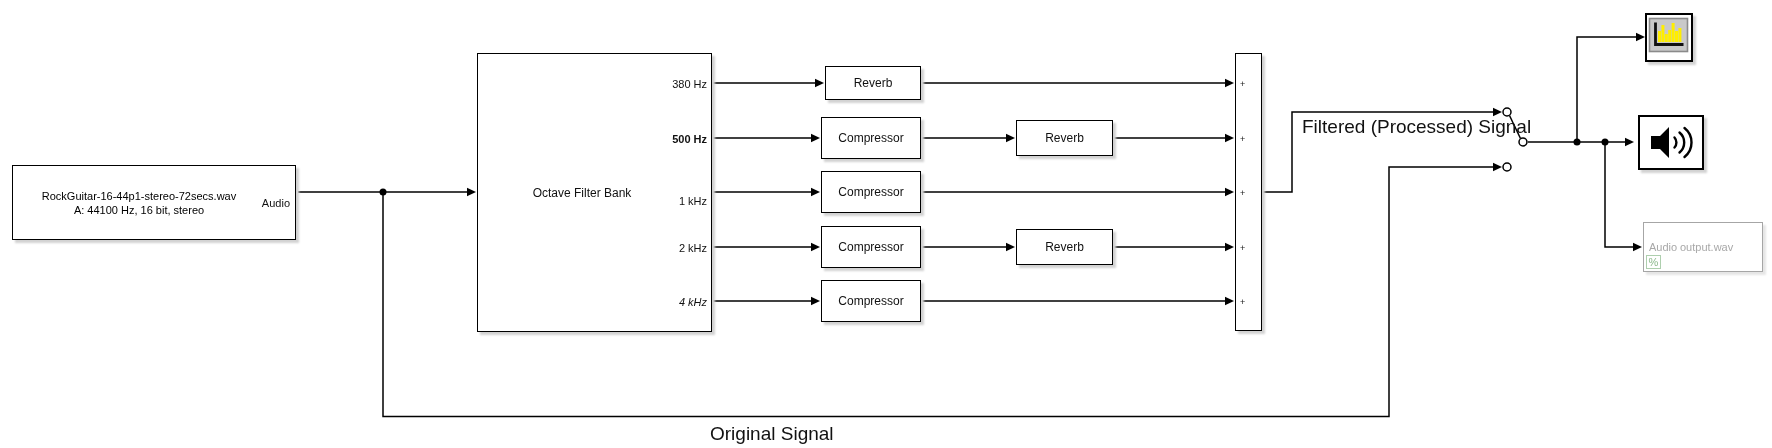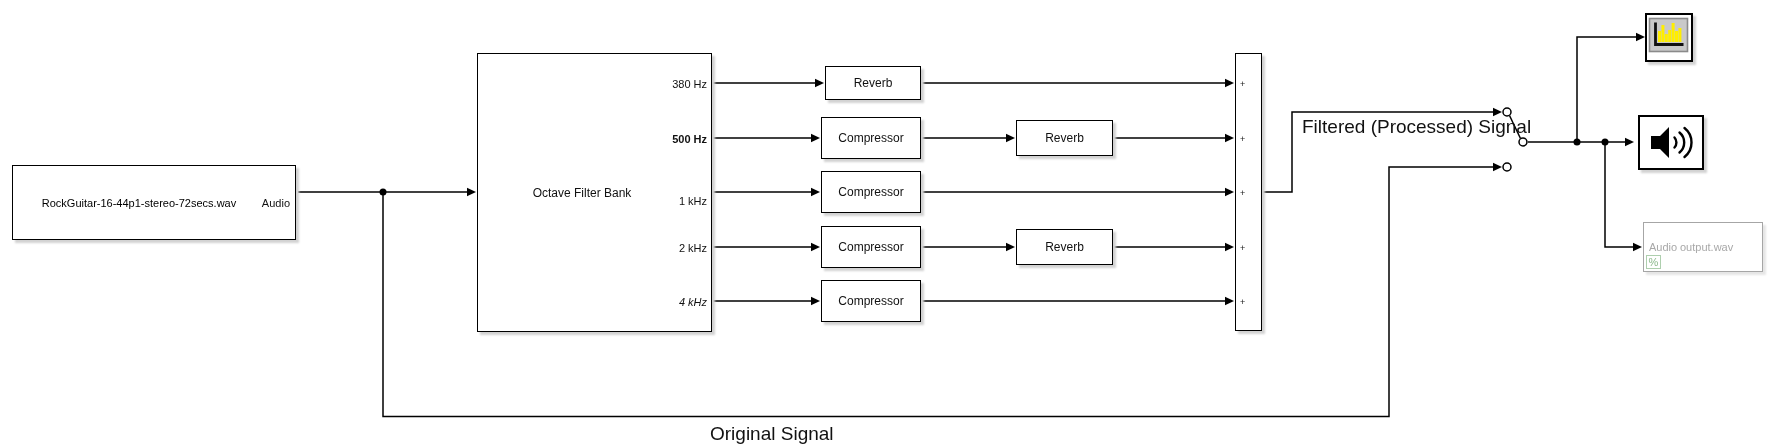--- a/index.html
+++ b/index.html
@@ -142,20 +142,21 @@
     </g>
     <g>
       <path d="M1605 142 V247 H1633"></path>
       <polygon points="1642,247 1633,242.8 1633,251.2" fill="#000" stroke="none"></polygon>
     </g>
   </svg>
 
   <div class="blk blk-center" style="left:12px; top:153px; width:284px; height:75px;margin-top:12px;">
     <div class="src-text">
       <div>RockGuitar-16-44p1-stereo-72secs.wav</div>
+      <div>A: 44100 Hz, 16 bit, stereo</div>
     </div>
     <span class="port-out">Audio</span>
   </div>
 
   <div class="blk" style="left:477px; top:53px; width:235px; height:279px;">
     <div class="blk-center" style="position:absolute; inset:0; padding-right:25px;">
       <span class="blk-label">Octave Filter Bank</span>
     </div>
     <span class="fb-port" style="top:30px;">380 Hz</span>
     <span class="fb-port" style="top:85px;font-weight:bold;">500 Hz</span>

